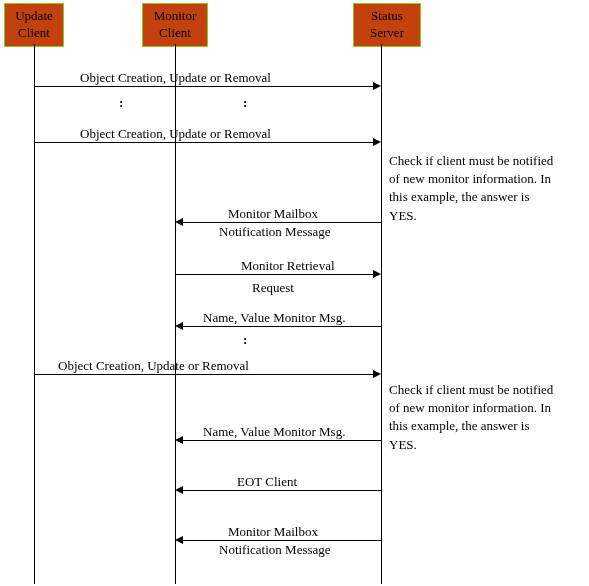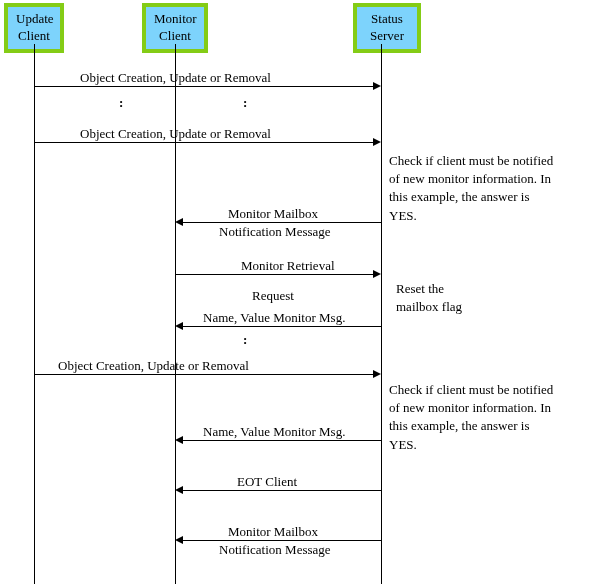--- a/index.html
+++ b/index.html
@@ -10,25 +10,25 @@
     color: #000;
     background: #fff;
   }
   .canvas {
     position: relative;
     width: 589px;
     height: 586px;
   }
   .actor {
     position: absolute;
-    border: 4px solid #84cc16;
+    border: 1px solid #84cc16;
     text-align: center;
     padding: 4px 8px;
     line-height: 1.3;
-    background: #7dd3fc;
+    background: #c2410c;
     box-sizing: border-box;
   }
   .lifeline {
     position: absolute;
     width: 0;
     border-left: 1px solid #000;
   }
   .msg-line {
     position: absolute;
     height: 0;
@@ -96,26 +96,22 @@
   </div>
 
   <div class="label" style="left:228px; top:206px;">Monitor Mailbox</div>
   <div class="msg-line" style="left:182px; top:222px; width:199px;"></div>
   <div class="arrow-l" style="left:175px; top:218px;"></div>
   <div class="label" style="left:219px; top:224px;">Notification Message</div>
 
   <div class="label" style="left:225px; top:258px;margin-left:16px;">Monitor Retrieval</div>
   <div class="msg-line" style="left:176px; top:274px; width:198px;"></div>
   <div class="arrow-r" style="left:373px; top:270px;"></div>
-  <div class="label" style="left:252px; top:288px;">Request</div>
+  <div class="label" style="left:252px; top:280px;">Request</div>
 
-  <div class="note" style="left:396px; top:280px; width:120px;">
-    <span>Reset the</span><br>
-    <span>mailbox flag</span>
-  </div>
 
   <div class="label" style="left:203px; top:310px;">Name, Value Monitor Msg.</div>
   <div class="msg-line" style="left:182px; top:326px; width:199px;"></div>
   <div class="arrow-l" style="left:175px; top:322px;"></div>
 
   <div class="ellipsis" style="left:243px; top:332px;">:</div>
 
   <div class="label" style="left:58px; top:358px;">Object Creation, Update or Removal</div>
   <div class="msg-line" style="left:34px; top:374px; width:340px;"></div>
   <div class="arrow-r" style="left:373px; top:370px;"></div>

